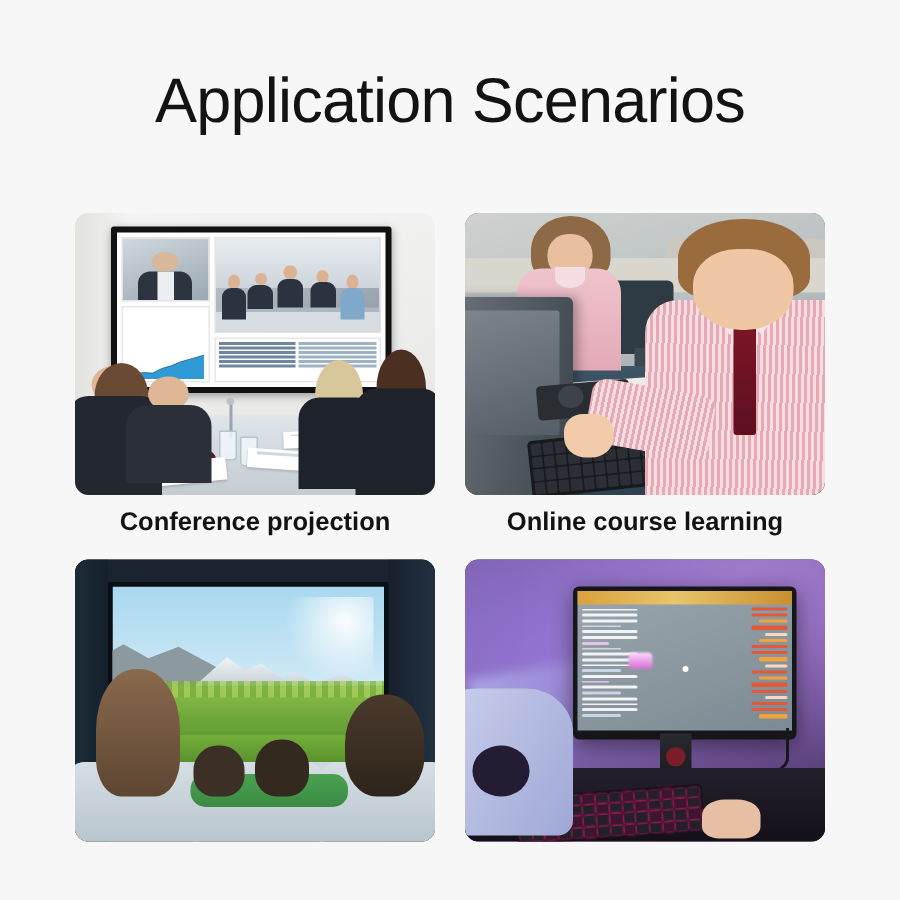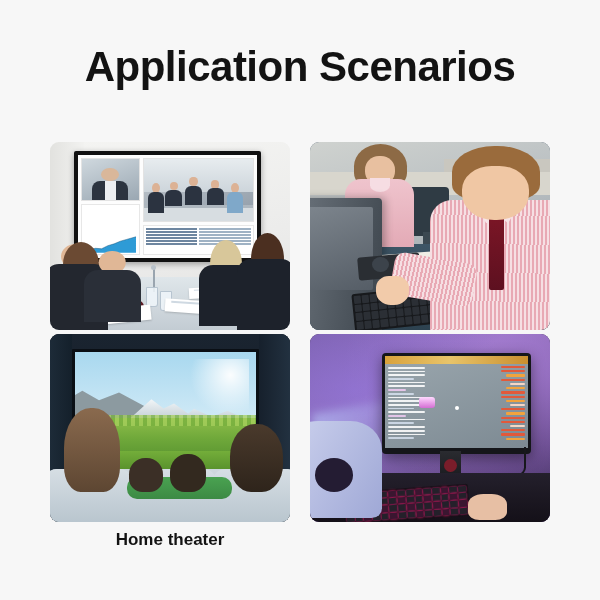--- a/index.html
+++ b/index.html
@@ -8,21 +8,21 @@
     background:#f7f7f7;
     font-family:"Liberation Sans", sans-serif;
     color:#111;
     overflow:hidden;
   }
   .page { position:relative; width:600px; height:600px; }
 
   .title {
     position:absolute; top:46px; left:0; width:600px;
     text-align:center;
-    font-size:42px; font-weight:bold;
+    font-size:42px; font-weight:normal;
     letter-spacing:-0.5px;
     color:#131313;
     line-height:1;
   }
 
   .grid {
     position:absolute; left:50px; top:142px;
     width:500px;
     display:grid;
     grid-template-columns:240px 240px;
@@ -421,20 +421,21 @@
           <span class="h"></span>
             <span class="hair"></span>
             <span class="b"></span>
         </div>
         <div class="person pr2">
           <span class="h"></span>
             <span class="hair"></span>
             <span class="b"></span>
         </div>
       </div>
+      <div class="caption">Conference projection</div>
     </div>
 
     <div class="cell">
       <div class="panel p2">
         <div class="room"></div>
         <div class="bgdesk2"></div>
         <div class="bgdesk"></div>
         <div class="chairback"></div>
         <div class="chairpole"></div>
         <div class="floor"></div>
@@ -504,20 +505,21 @@
         <div class="boy">
           <span class="body"></span>
           <span class="collar"></span>
           <span class="tie"></span>
           <span class="hair"></span>
           <span class="face"></span>
           <span class="arm"></span>
           <span class="hand"></span>
         </div>
       </div>
+      <div class="caption">Online course learning</div>
     </div>
 
     <div class="cell">
       <div class="panel p3">
         <div class="wall"></div>
         <div class="leftwall"></div>
         <div class="sidewall"></div>
         <div class="screenframe">
           <div class="scene">
             <span class="sky"></span>
@@ -541,21 +543,20 @@
         <div class="h hk1">
             <span class="head"></span>
           </div>
         <div class="h hk2">
             <span class="head"></span>
           </div>
         <div class="h hm">
             <span class="head"></span>
           </div>
       </div>
-      <div class="caption">Home theater</div>
     </div>
 
     <div class="cell">
       <div class="panel p4">
         <div class="amb"></div>
         <div class="beam"></div>
 
         <div class="mon">
           <div class="game">
             <span class="topbar"></span>

